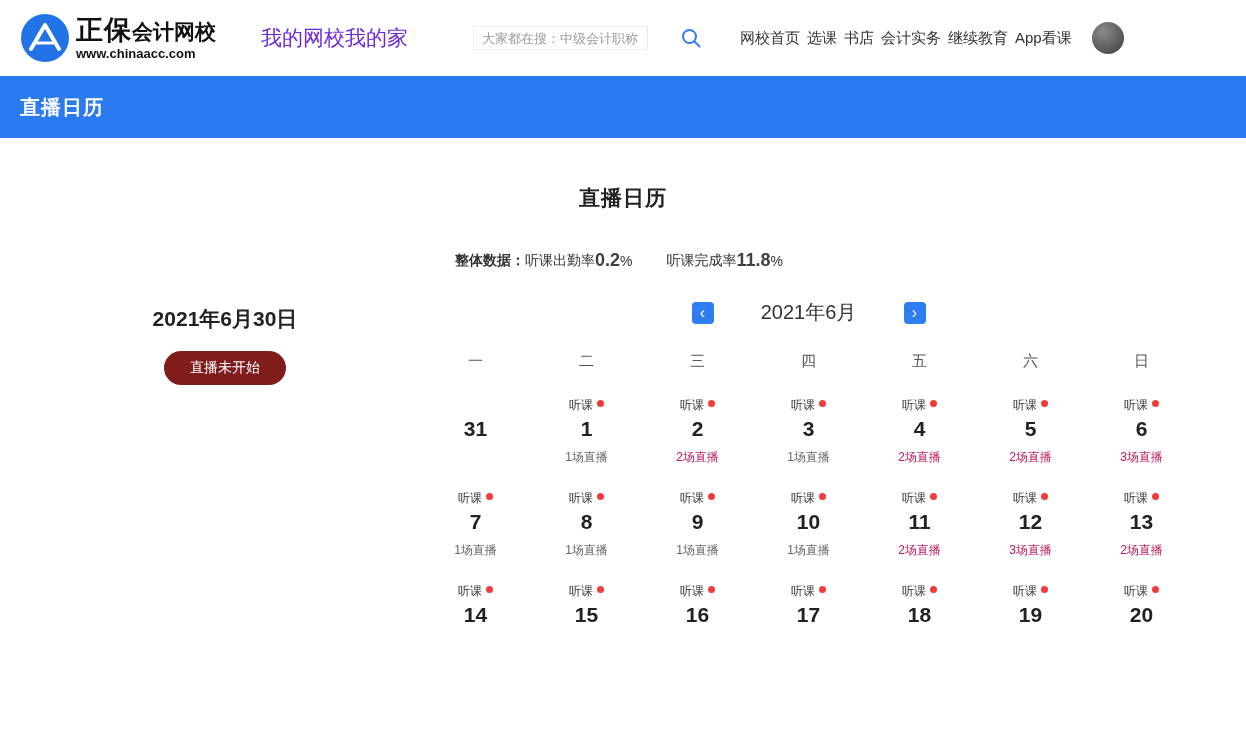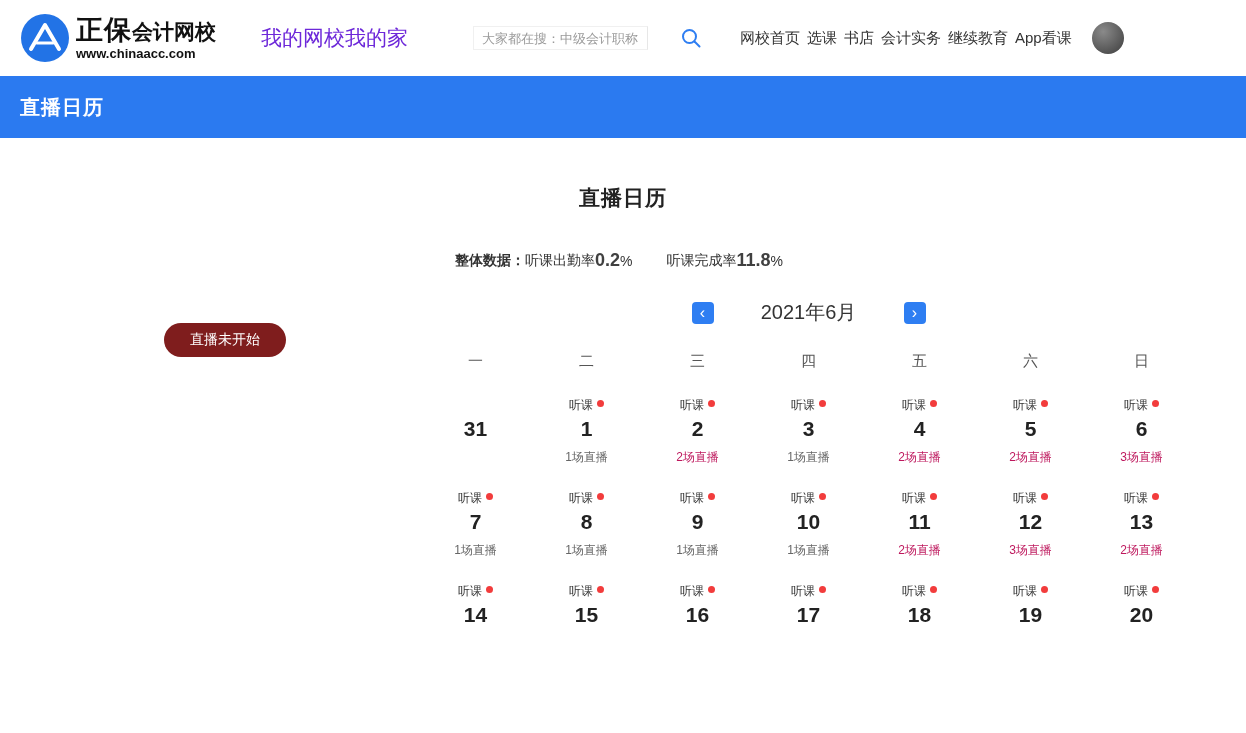--- a/index.html
+++ b/index.html
@@ -119,20 +119,21 @@
     <span>%</span>
     <span class="stat-gap"></span>
     <span>听课完成率</span>
     <span class="stat-value">11.8</span>
     <span>%</span>
   </div>
 
   <div class="content-row">
 
     <div class="left-col">
+      <div class="live-date-title">2021年6月30日</div>
       <button class="live-btn">直播未开始</button>
     </div>
 
     <div class="calendar-col">
       <div class="cal-header">
         <button class="cal-arrow">
           <span>‹</span>
         </button>
         <div class="cal-month-title">2021年6月</div>
         <button class="cal-arrow">

